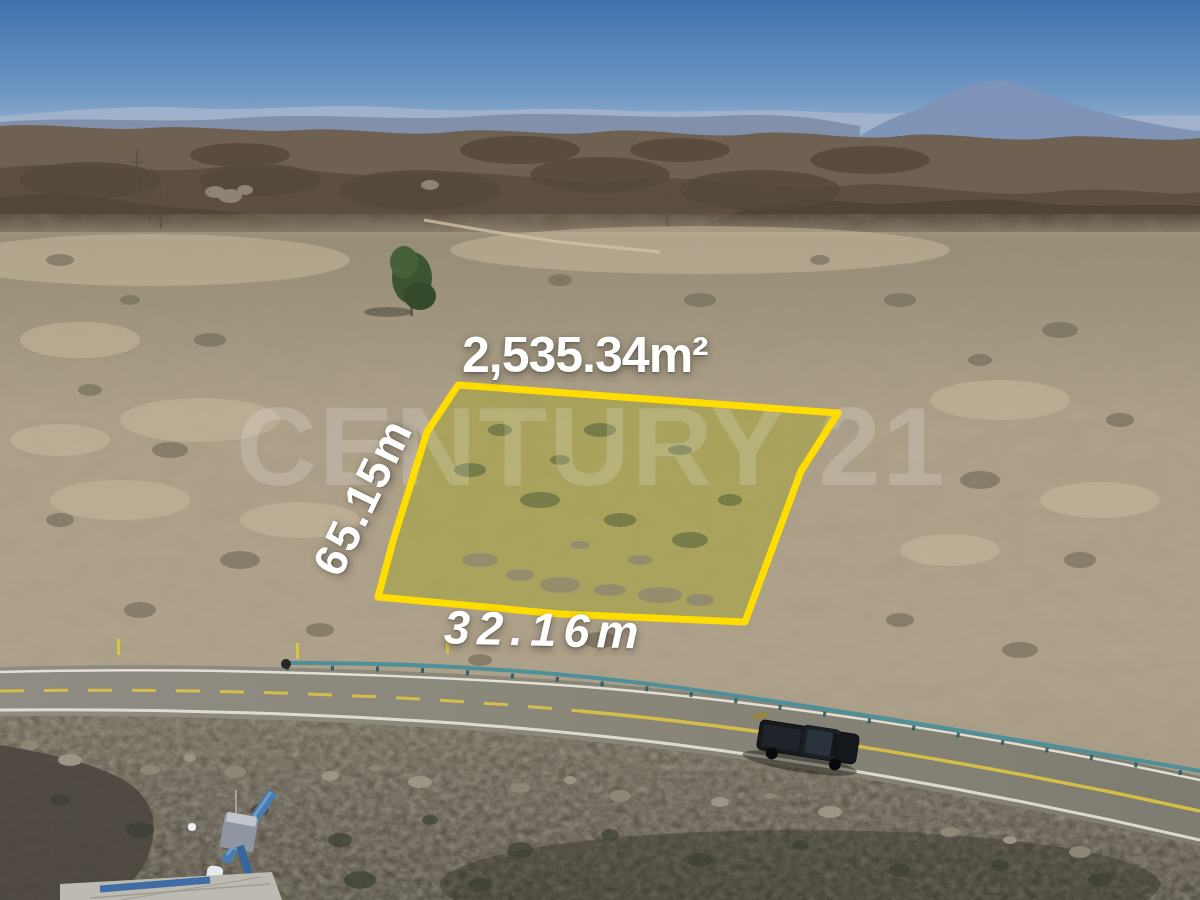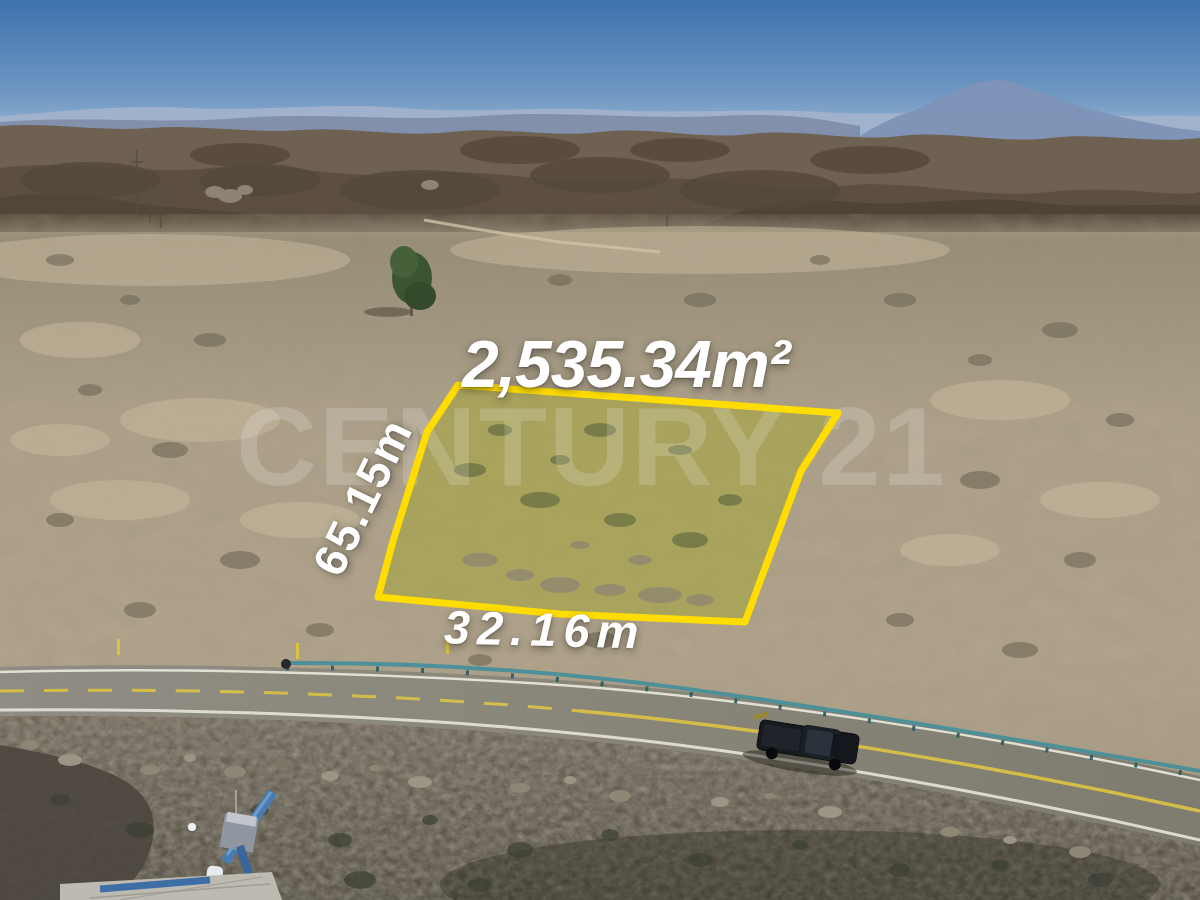--- a/index.html
+++ b/index.html
@@ -5,21 +5,21 @@
   html,body{margin:0;padding:0;background:#1a1a1a;}
   .stage{position:relative;width:1200px;height:900px;overflow:hidden;
          font-family:"Liberation Sans",sans-serif;background:#a89a82;}
   .scene-svg{position:absolute;left:0;top:0;z-index:1;}
   .outline-svg{position:absolute;left:0;top:0;z-index:3;pointer-events:none;}
   .watermark{position:absolute;left:236px;top:382px;z-index:2;
              font-size:112px;font-weight:bold;letter-spacing:2px;white-space:nowrap;
              color:var(--watermark, rgba(255,255,255,.17));}
   .lbl{position:absolute;z-index:4;color:var(--label-text,#fff);font-weight:bold;white-space:nowrap;
        text-shadow:0 3px 9px rgba(0,0,0,.38),0 1px 2px rgba(0,0,0,.28);}
-  .area-label{left:462px;top:326px;font-size:66px;letter-spacing:-1px;font-style:italic;}
+  .area-label{left:462px;top:326px;font-size:50px;letter-spacing:-1px;}
   .side-label{left:350px;top:530px;font-size:46px;letter-spacing:2px;
               transform-origin:0 100%;transform:rotate(-64deg);}
   .front-label{left:444px;top:602px;font-size:47px;font-style:italic;letter-spacing:7px;
                transform:rotate(1.5deg);}
 </style>
 </head>
 <body>
 
 <div class="stage">
 

